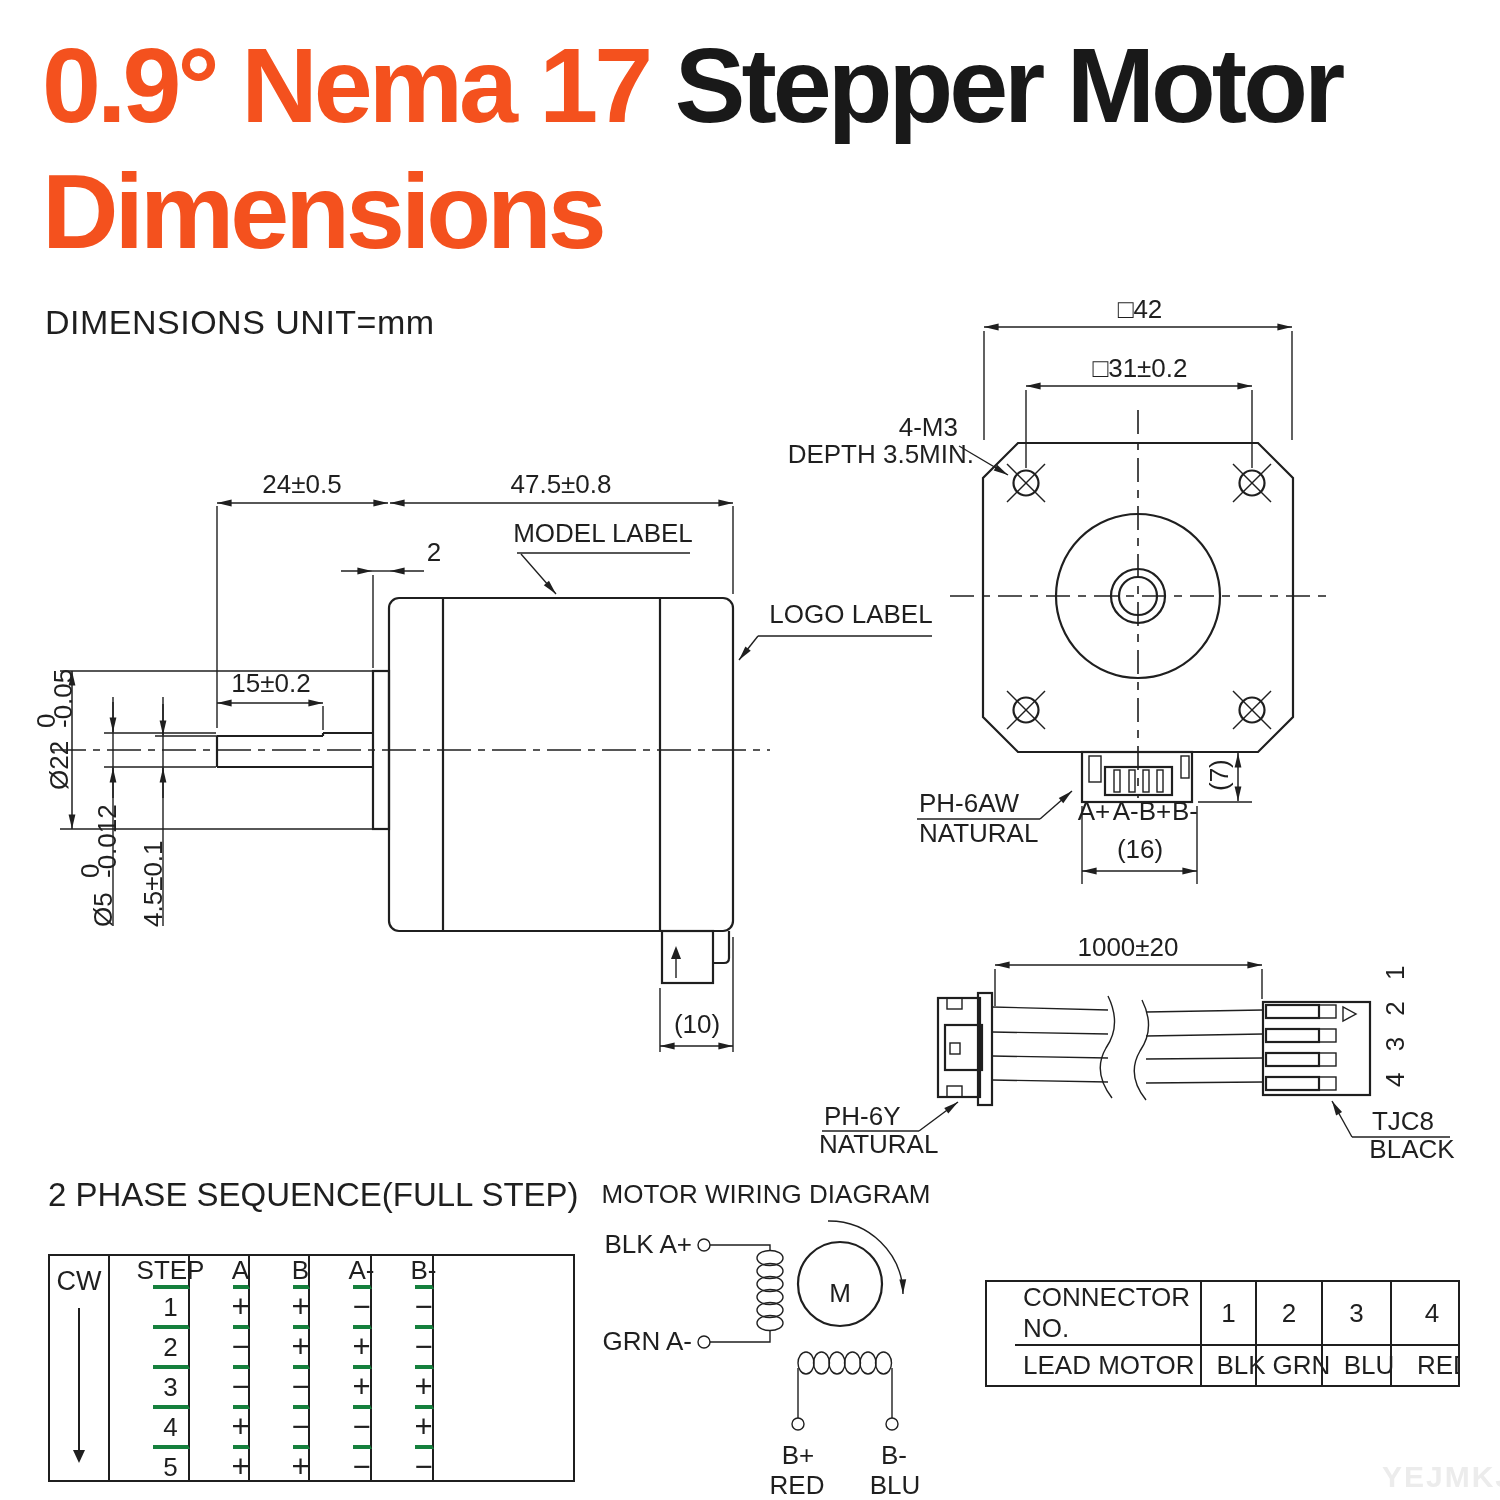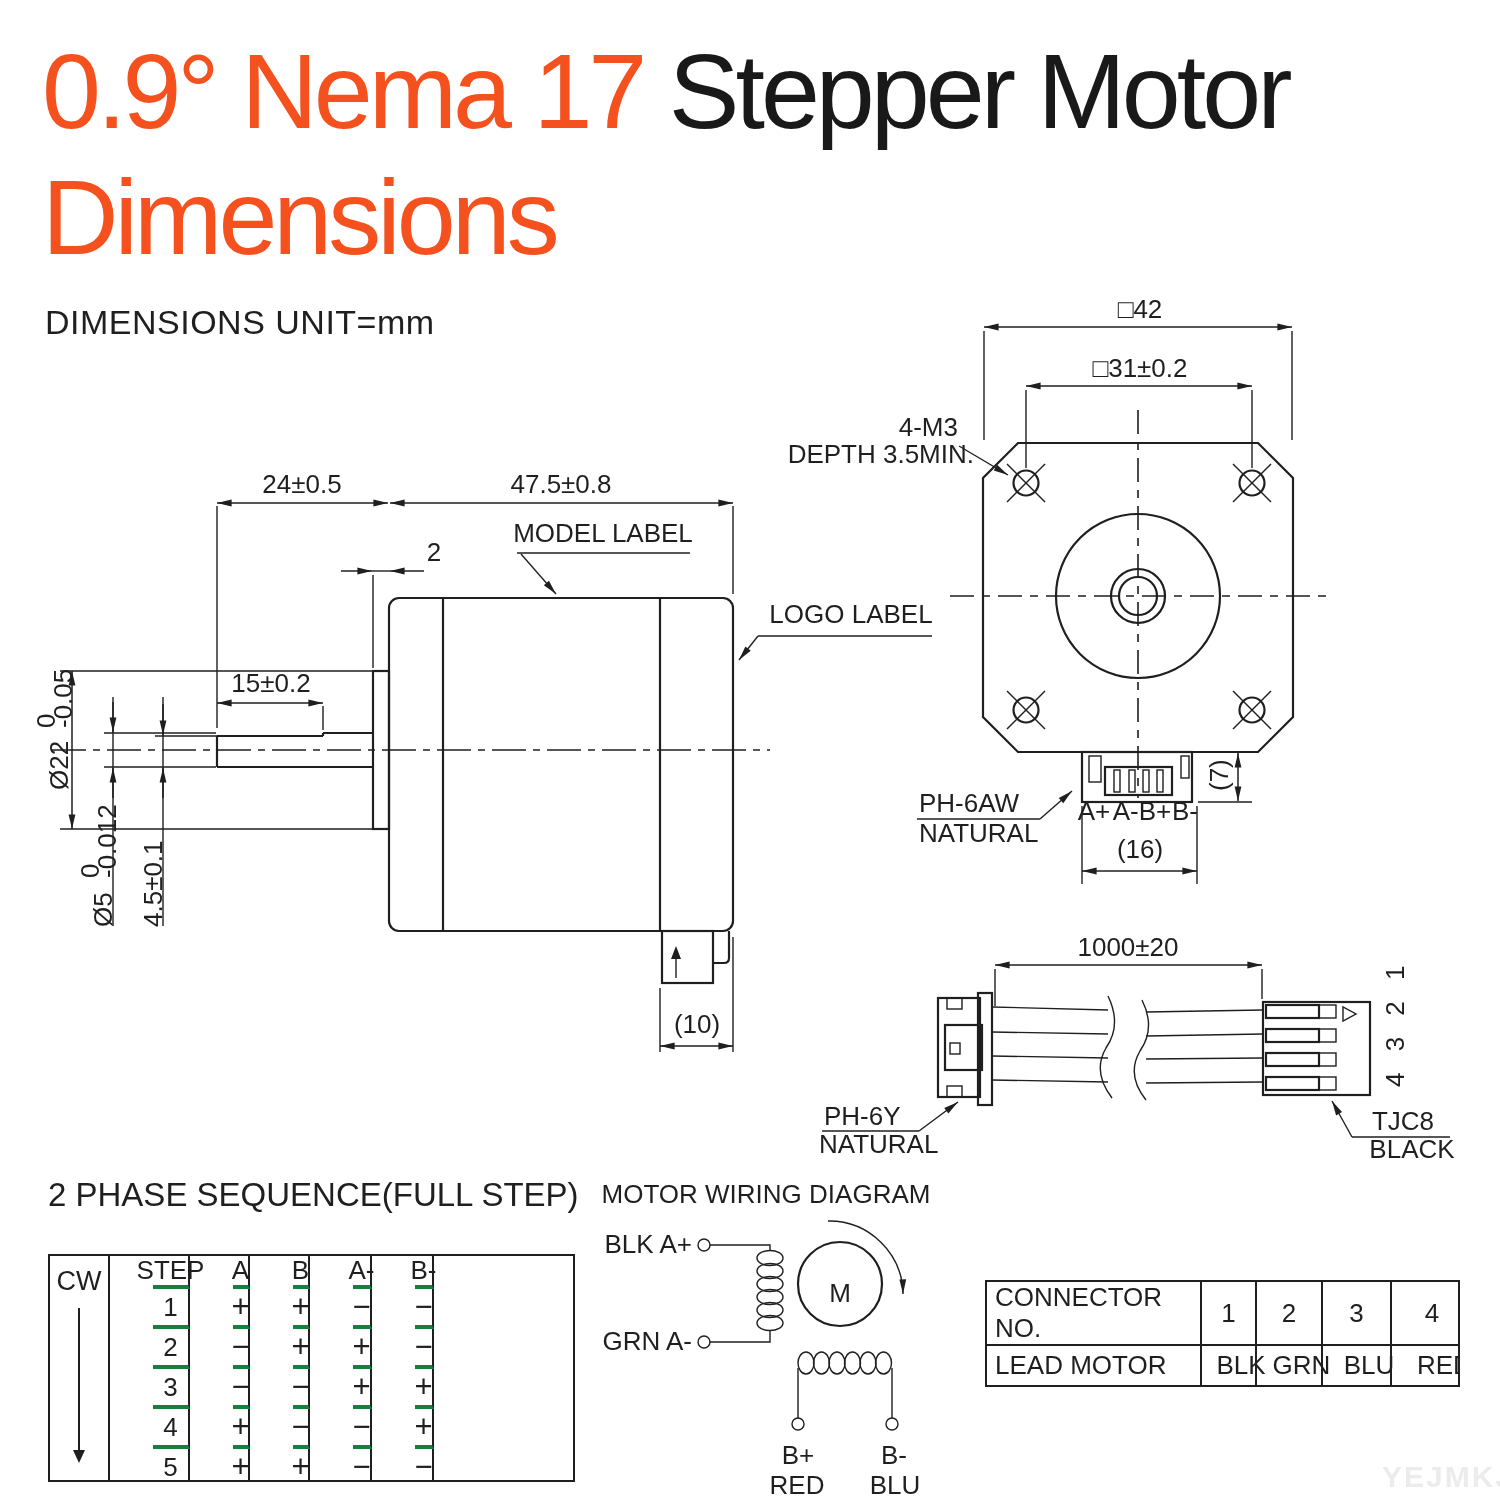--- a/index.html
+++ b/index.html
@@ -1,21 +1,21 @@
 <!DOCTYPE html>
 <html><head>
 <meta charset="utf-8">
 <style>
   html,body{margin:0;padding:0;background:#fff;}
   body{width:1500px;height:1500px;position:relative;overflow:hidden;
        font-family:"Liberation Sans","DejaVu Sans",sans-serif;color:#1f1f1f;}
 
   
-  .title{position:absolute;left:42px;top:28px;line-height:126px;
-         font-weight:400;font-size:106px;letter-spacing:-4px;white-space:nowrap;}
+  .title{position:absolute;left:42px;top:22px;line-height:126px;
+         font-weight:700;font-size:106px;letter-spacing:-4px;white-space:nowrap;}
   .orange{color:#F4511E;}
   .dark{color:#191919;}
 
   
   .note{position:absolute;left:45px;top:303px;font-size:34px;letter-spacing:.5px;}
 
   
   svg.drawing{position:absolute;left:0;top:0;}
   .ln{fill:none;stroke:#1f1f1f;stroke-width:2.2;}
   .thin{fill:none;stroke:#1f1f1f;stroke-width:1.4;}
@@ -46,21 +46,21 @@
       border:6px solid transparent;border-top:13px solid #1f1f1f;}
   .varrow.up::before{content:"";position:absolute;top:-13px;left:-5px;
       border:6px solid transparent;border-bottom:13px solid #1f1f1f;}
 
   
   .ctable{position:absolute;left:985px;top:1280px;width:475px;height:107px;
           border:2.5px solid #1f1f1f;box-sizing:border-box;display:grid;
           grid-template-columns:213px 55px 66px 69px 1fr;grid-template-rows:1fr 1fr;
           overflow:hidden;}
   .ctable div{display:flex;align-items:center;justify-content:center;font-size:26px;}
-  .ctable .lab{justify-content:flex-start;padding-left:8px;}
+  .ctable .lab{justify-content:flex-start;padding-left:8px;margin-left:28px;}
   .bl{border-left:2px solid #1f1f1f;} .bt{border-top:2px solid #1f1f1f;padding-left:25px;}
 
   .watermark{position:absolute;left:1382px;top:1460px;font-size:30px;font-weight:700;
              letter-spacing:2px;color:#ECECEC;}
 </style>
 </head>
 <body>
 
 <div class="title">
   <div><span class="orange">0.9° Nema 17</span><span class="dark"> Stepper Motor</span></div>

